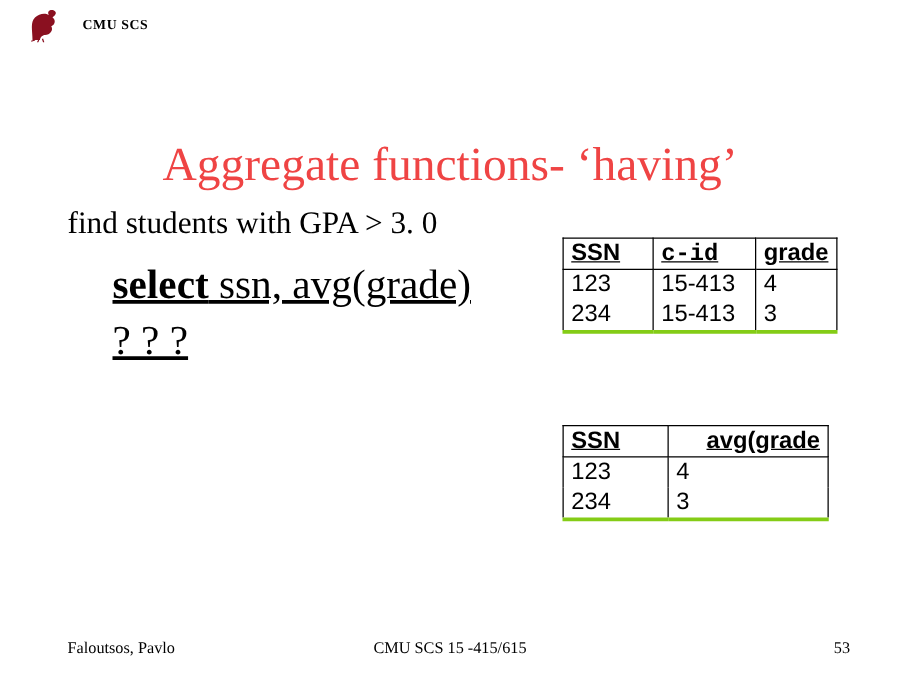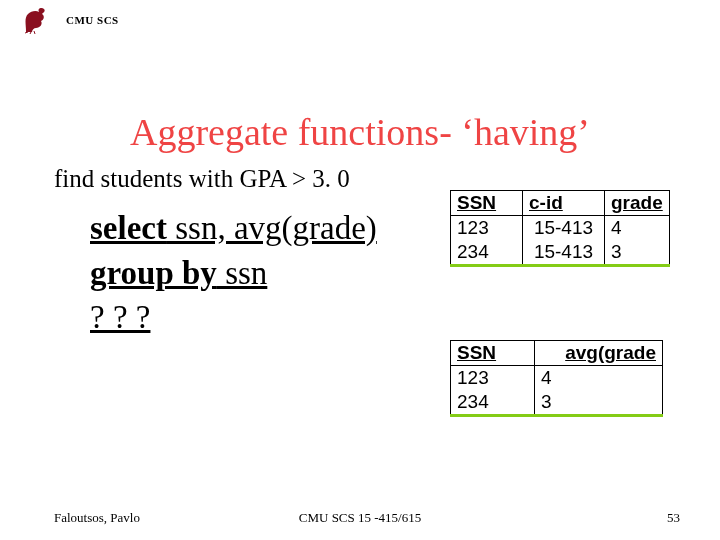--- a/index.html
+++ b/index.html
@@ -57,23 +57,23 @@
     border-bottom:1px solid #000;
     text-decoration:underline;
     font-weight:bold;
     text-align:left;
   }
   .tbl th.r { text-align:right; }
   .tbl tr:last-child td { border-bottom:3px solid #84cc16; }
 
   #table1 { top:190px; left:450px; }
   #table1 th:nth-child(1){ width:72px; text-align:left;}
-  #table1 th:nth-child(2){ width:82px; text-align:left;}
+  #table1 th:nth-child(2){ width:82px; text-align:left;font-family:Liberation Mono, monospace;}
   #table1 th:nth-child(3){ width:64px; text-align:right;}
-  #table1 td:nth-child(2){ text-align:center; }
+  #table1 td:nth-child(2){ text-align:left; }
 
   #table2 { top:340px; left:450px; }
   #table2 th:nth-child(1){ width:84px; text-align:left;}
   #table2 th:nth-child(2){ width:128px; text-align:right;}
 
   .footer {
     position:absolute; bottom:30px; left:0; width:100%;
     font-family:"Times New Roman", serif;
     font-size:13px;
   }
@@ -94,23 +94,20 @@
   <span class="hdr-text">CMU SCS</span>
 </div>
 
 <div class="title">Aggregate functions- ‘having’</div>
 
 <div class="subtitle">find students with GPA &gt; 3. 0</div>
 
 <div class="query">
   <div>
     <b>select</b><span> ssn, avg(grade)</span>
-  </div>
-  <div>
-    <b>group by</b><span> ssn</span>
   </div>
   <div>? ? ?</div>
 </div>
 
 <table id="table1" class="tbl">
   <tbody>
       <tr>
     <th>SSN</th>
     <th>c-id</th>
     <th class="r">grade</th>

